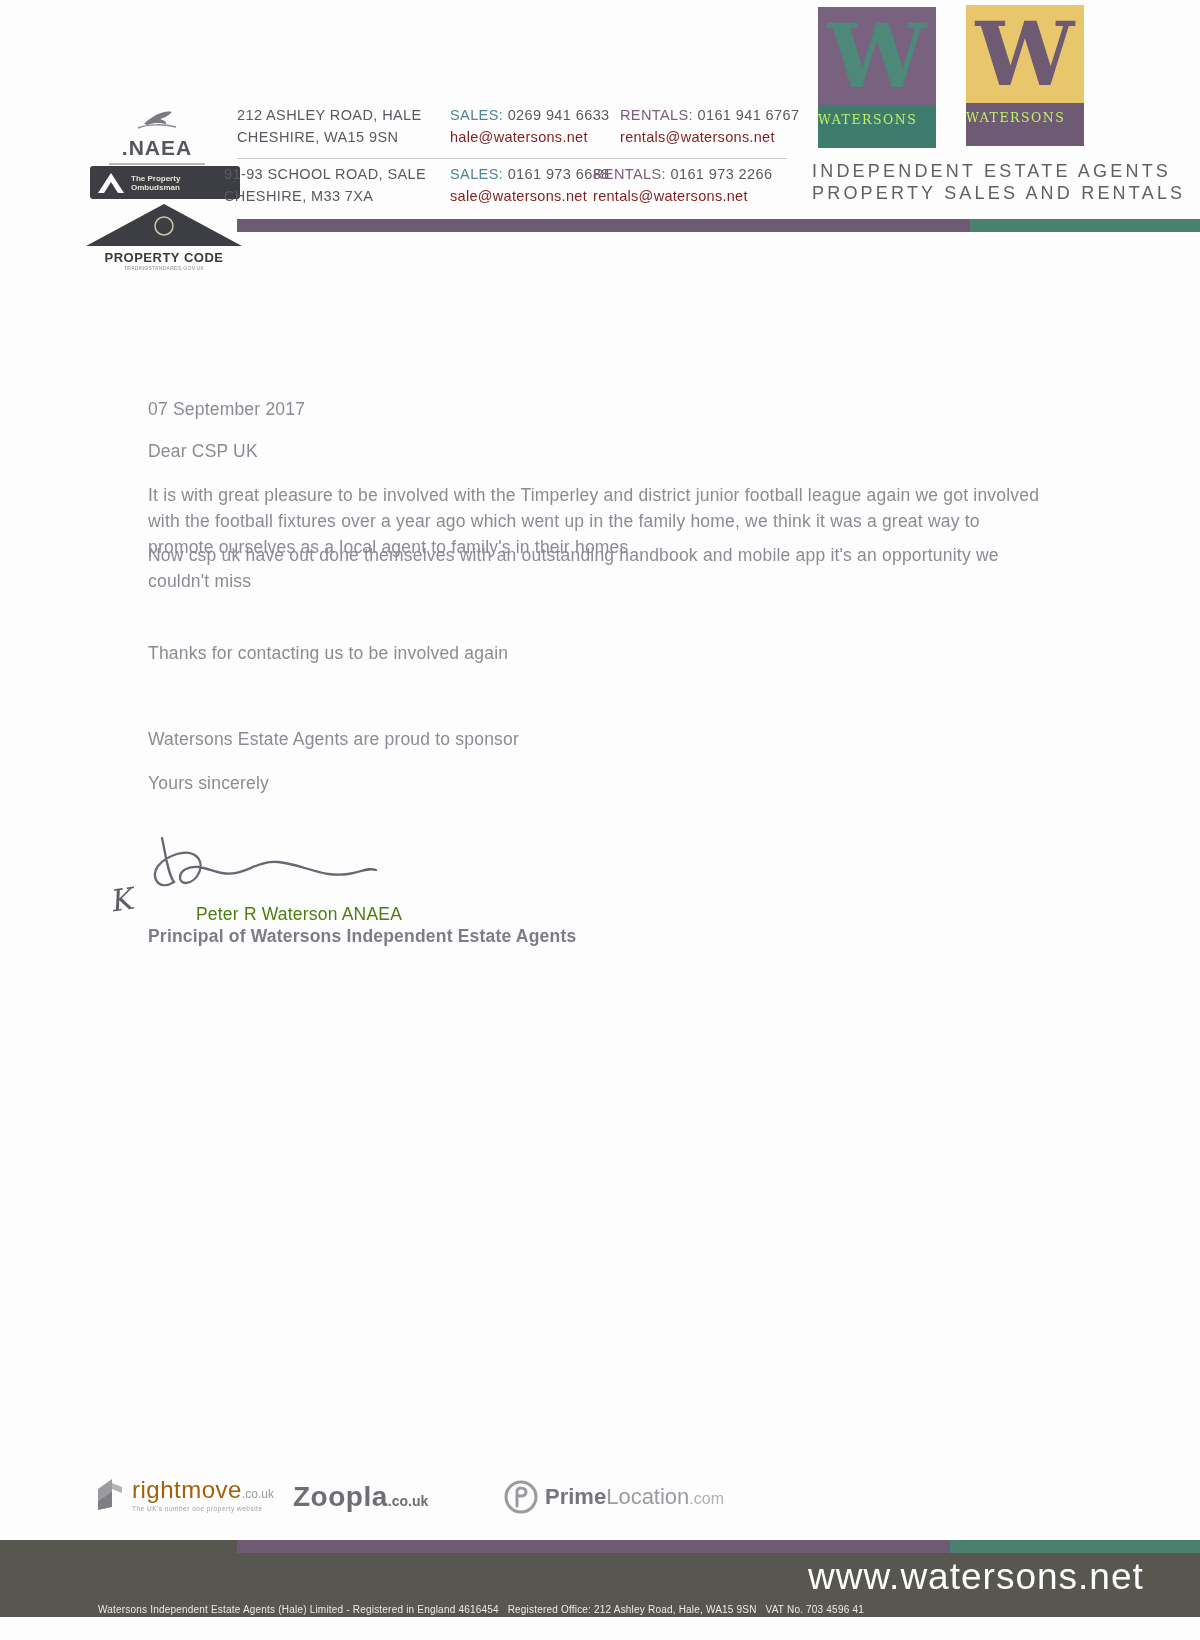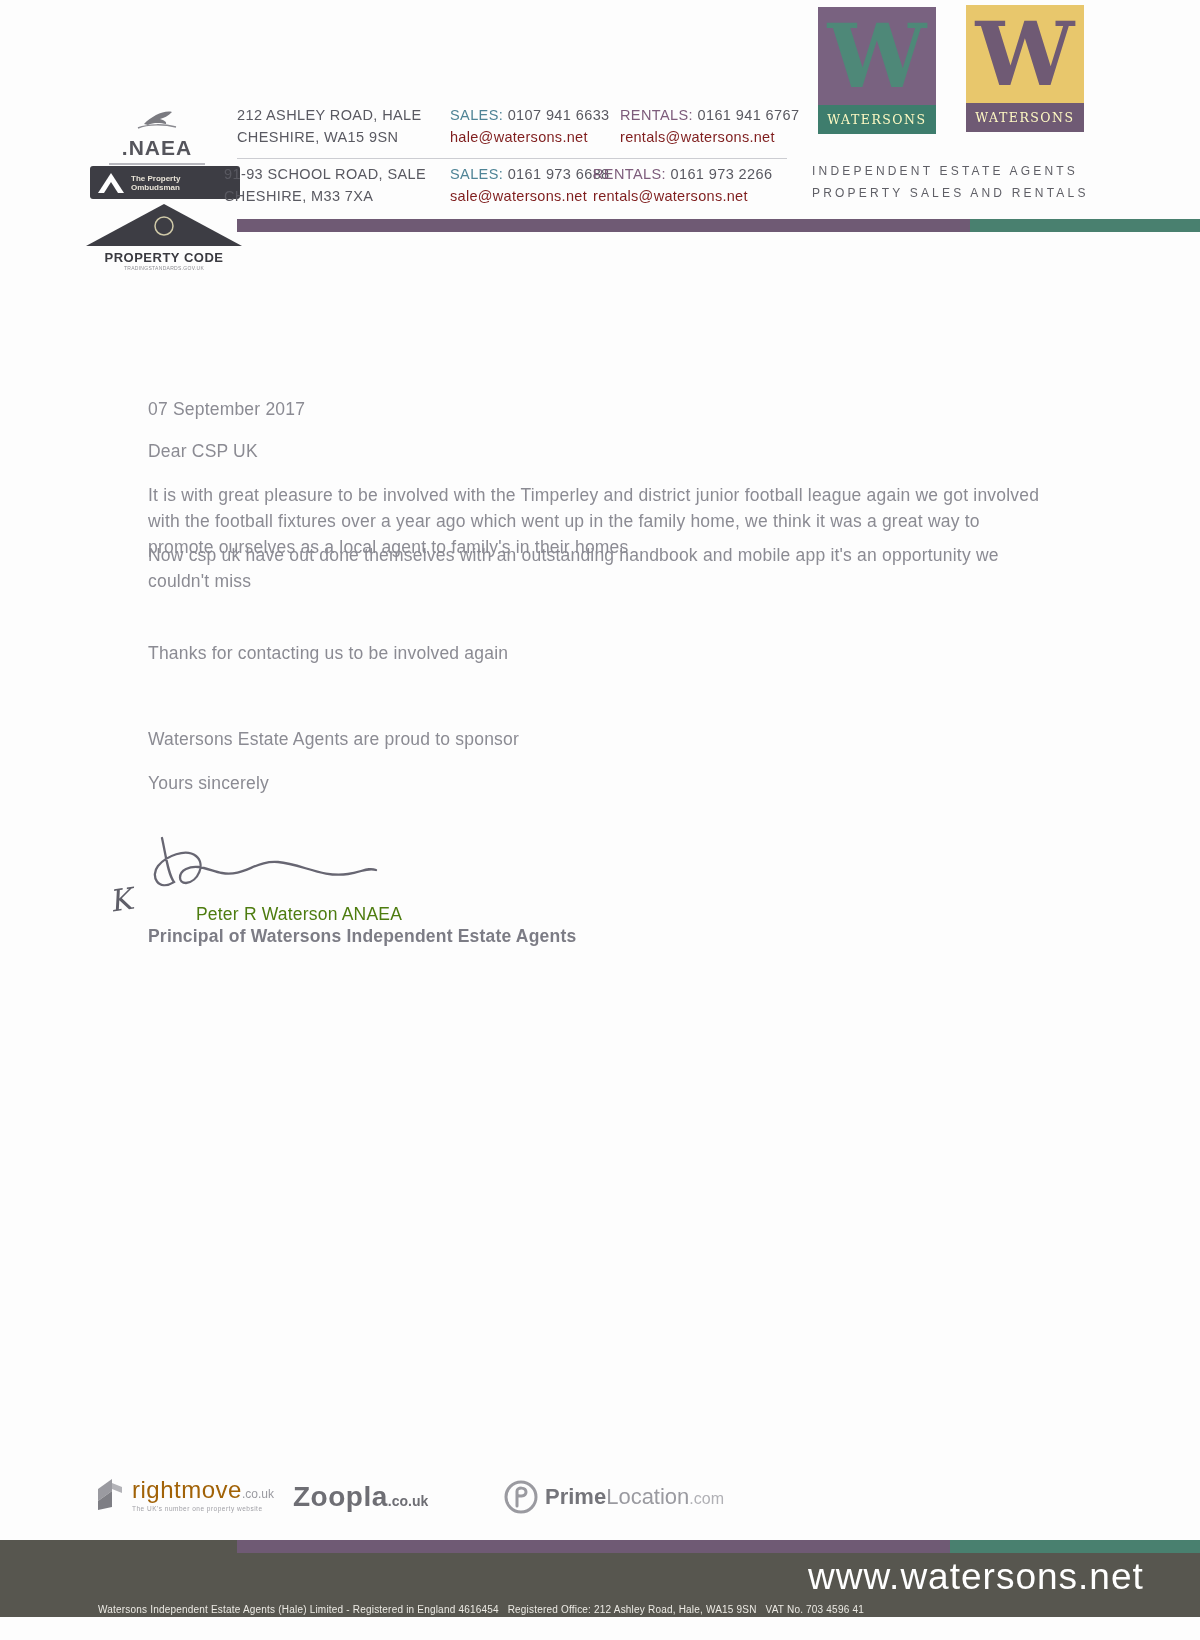--- a/index.html
+++ b/index.html
@@ -38,31 +38,31 @@
   .hbar-purple { left:237px; top:219px; width:733px; height:13px; background:#6f5a74; }
   .hbar-teal   { left:970px; top:219px; width:230px; height:13px; background:#49806f; }
 
   
   .brand-logo { width:118px; }
   .brand-logo .sq {
     width:118px; height:98px; display:flex; align-items:center; justify-content:center;
     font-family:"DejaVu Serif", serif; font-weight:bold; font-size:88px;
   }
   .brand-logo .band {
-    width:118px; height:29px; text-align:center; line-height:29px;
-    font-family:"DejaVu Serif", serif; font-size:12.5px; letter-spacing:1.5px; color:#fef9c3;
+    width:118px; height:43px; line-height:29px;
+    font-family:"DejaVu Serif", serif; font-size:12.5px; letter-spacing:1.5px; color:#bef264;
   }
   .logo-a { left:818px; top:7px; }
   .logo-a .sq { background:#796280; color:#4e8878; }
   .logo-a .band { background:#3e7d6d; }
   .logo-b { left:966px; top:5px; }
   .logo-b .sq { background:#e8c76c; color:#6f5a74; }
   .logo-b .band { background:#6f5a74; }
 
-  .tagline { left:812px; top:160px; color:#5f5f66; font-size:12px; letter-spacing:3.2px; line-height:22px; font-weight:500; white-space:nowrap; }
+  .tagline { left:812px; top:160px; color:#5f5f66; font-size:18px; letter-spacing:3.2px; line-height:22px; font-weight:500; white-space:nowrap; }
 
   
   .body-text { left:148px; color:#8b8b93; font-size:17.5px; line-height:26px; letter-spacing:0.2px; }
   .para { width:900px; }
   .sig-name { color:#4d7c0f;margin-left:48px; }
   .sig-title { color:#7c7c85; font-weight:bold; text-decoration-thickness:2px; text-underline-offset:3px; }
   .hand-k {
     left:112px; top:882px; font-family:"DejaVu Serif", serif; font-style:italic;
     font-size:30px; color:#5e5e68; transform:rotate(-8deg);
   }
@@ -119,21 +119,21 @@
   </svg>
   <div class="ac-label">PROPERTY CODE</div>
   <div class="ac-sub">TRADINGSTANDARDS.GOV.UK</div>
 </div>
 
 <div class="abs contact-text" style="left:237px; top:104px;">
   <div>212 ASHLEY ROAD, HALE</div>
   <div>CHESHIRE, WA15 9SN</div>
 </div>
 <div class="abs contact-text" style="left:450px; top:104px;">
-  <div><span class="sales-accent">SALES:</span> <span>0107 941 6633</span></div>
+  <div><span class="sales-accent">SALES:</span> <span>0269 941 6633</span></div>
   <div class="email">hale@watersons.net</div>
 </div>
 <div class="abs contact-text" style="left:620px; top:104px;">
   <div><span class="rentals-accent">RENTALS:</span> <span>0161 941 6767</span></div>
   <div class="email">rentals@watersons.net</div>
 </div>
 
 <div class="abs addr-divider"></div>
 
 <div class="abs contact-text" style="left:224px; top:163px;">

